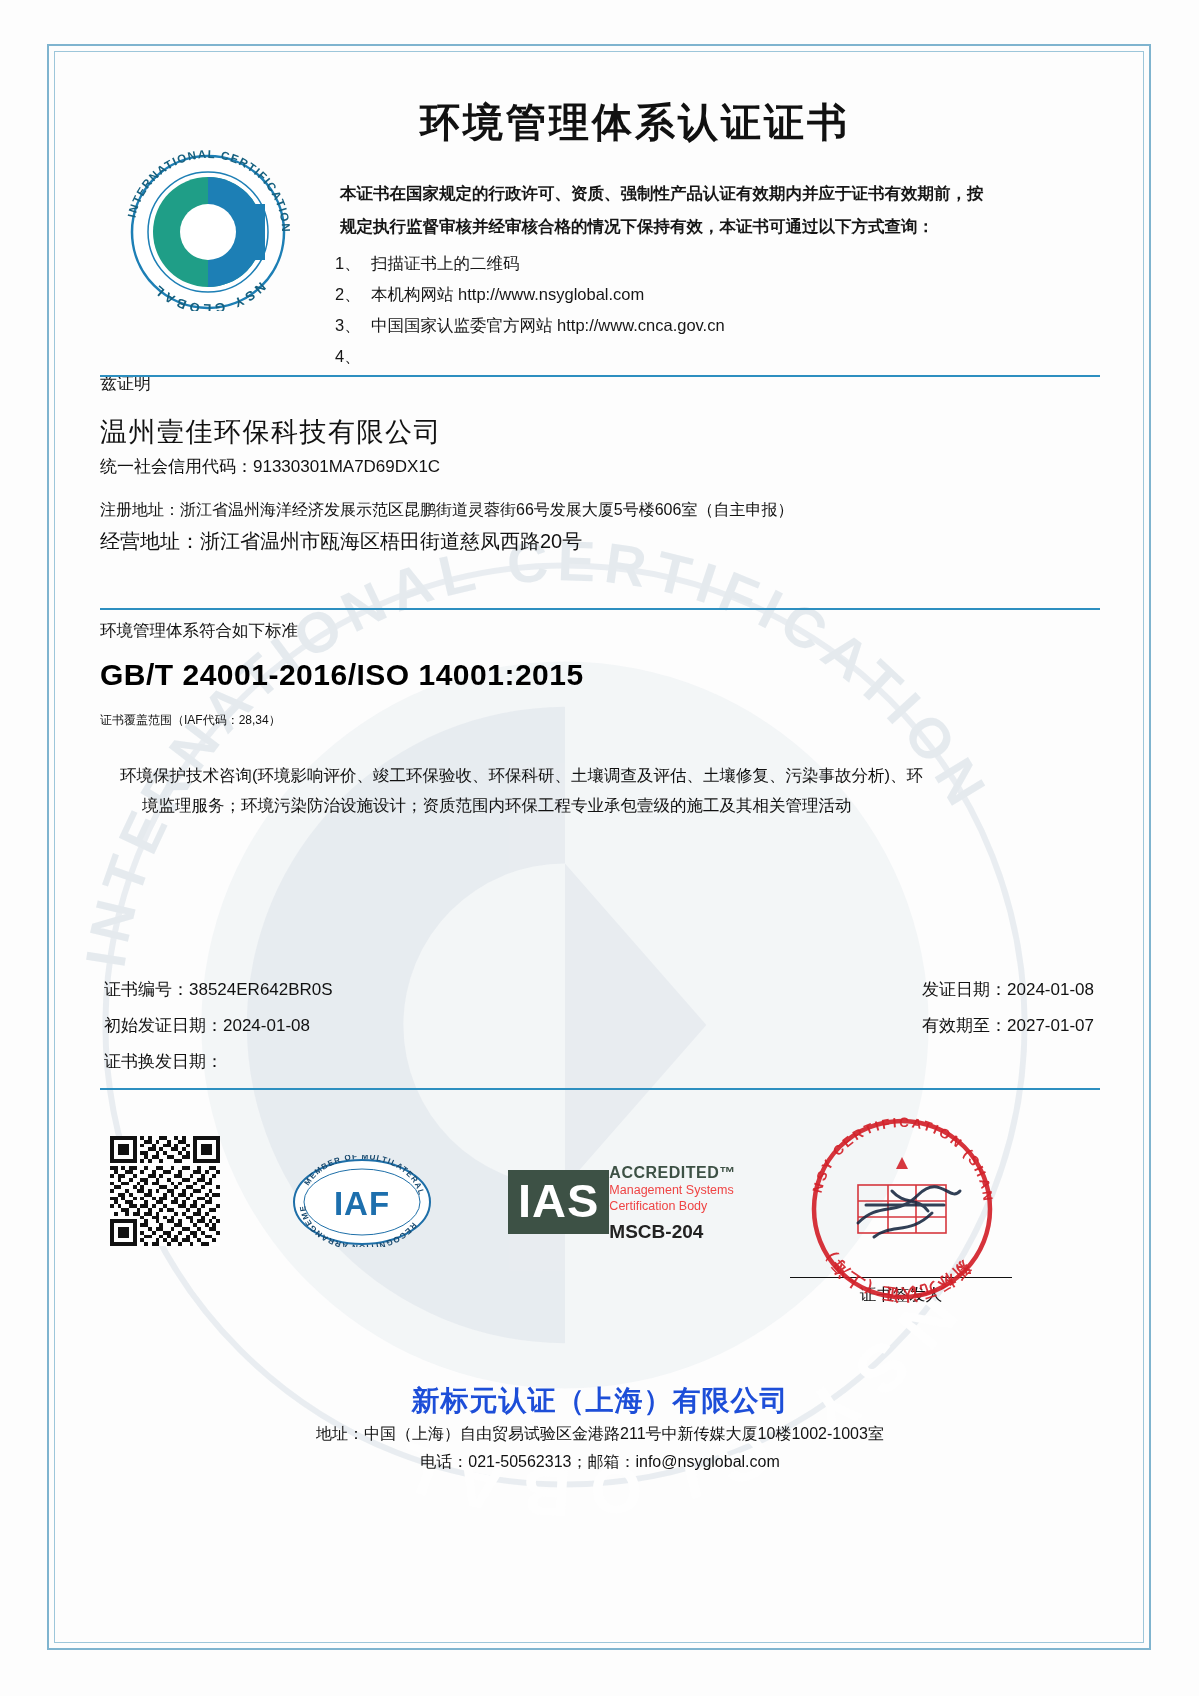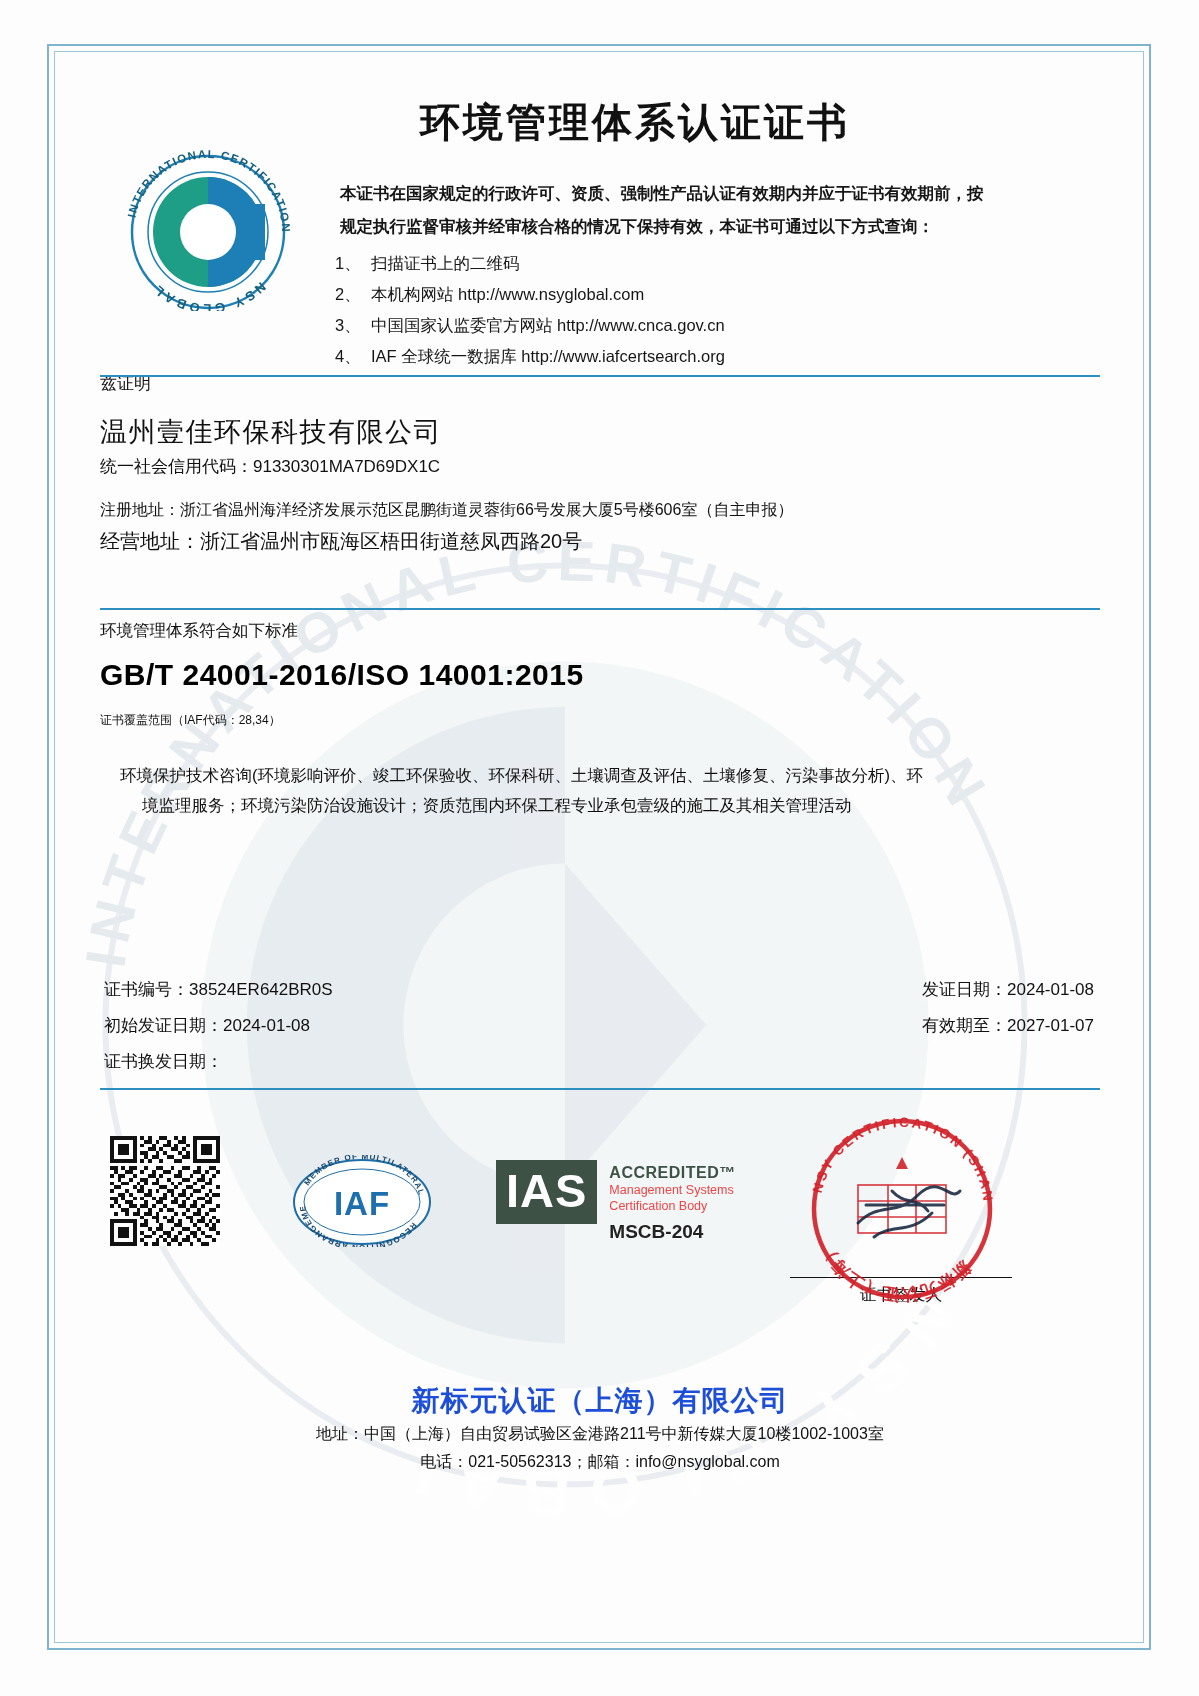--- a/index.html
+++ b/index.html
@@ -213,25 +213,24 @@
   .iaf-logo {
     position: absolute;
     left: 285px; top: 1155px;
     width: 155px; height: 92px;
     z-index: 4;
   }
   .iaf-logo svg { display:block; width:100%; height:100%; }
 
   .ias-logo {
     position: absolute;
-    left: 496px; top: 1160px;
+    left: 508px; top: 1160px;
     z-index: 4;
     display: flex;
-    align-items: flex-start;
-    gap: 12px;
+    align-items: center;
   }
   .ias-box {
     background: #3d5145;
     color: #fff;
     font-size: 47px;
     font-weight: bold;
     letter-spacing: 1px;
     padding: 6px 10px 8px 10px;
     line-height: 50px;
     font-family: "Liberation Sans", sans-serif;
@@ -375,21 +374,20 @@
       <li>
         <span class="num">2、</span>
         <span>本机构网站 http://www.nsyglobal.com</span>
       </li>
       <li>
         <span class="num">3、</span>
         <span>中国国家认监委官方网站 http://www.cnca.gov.cn</span>
       </li>
       <li>
         <span class="num">4、</span>
-        <span>IAF 全球统一数据库 http://www.iafcertsearch.org</span>
       </li>
     </ol>
   </div>
 
   <div class="hr r1"></div>
 
   <div class="zizhengming center">兹证明</div>
   <div class="company center">温州壹佳环保科技有限公司</div>
   <div class="credit center">统一社会信用代码：91330301MA7D69DX1C</div>
   <div class="addr1 center">注册地址：浙江省温州海洋经济发展示范区昆鹏街道灵蓉街66号发展大厦5号楼606室（自主申报）</div>

